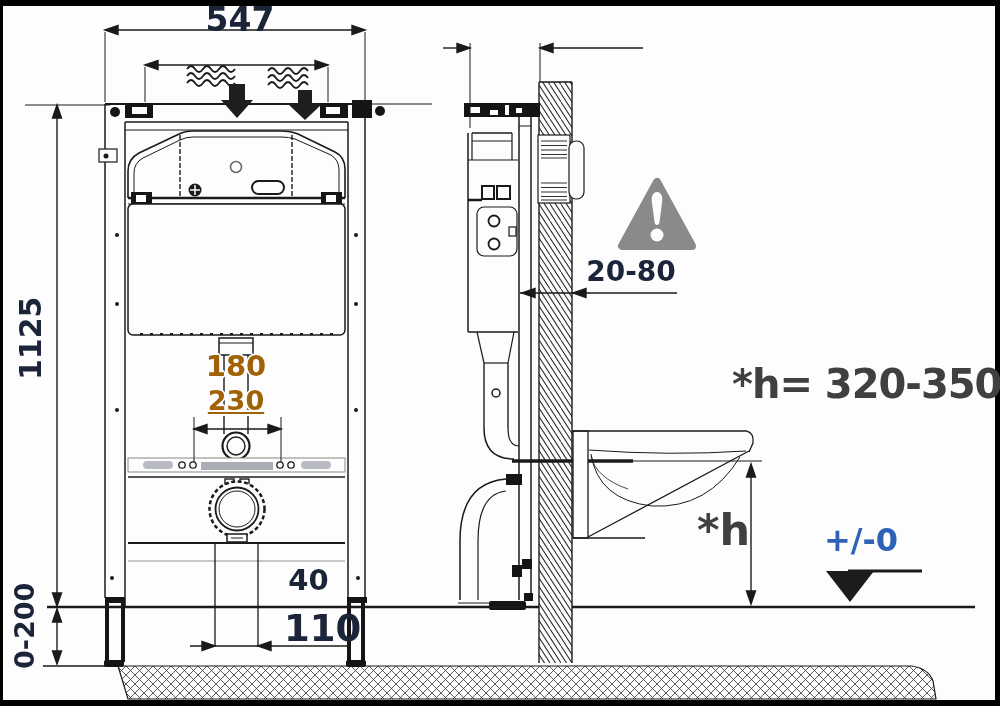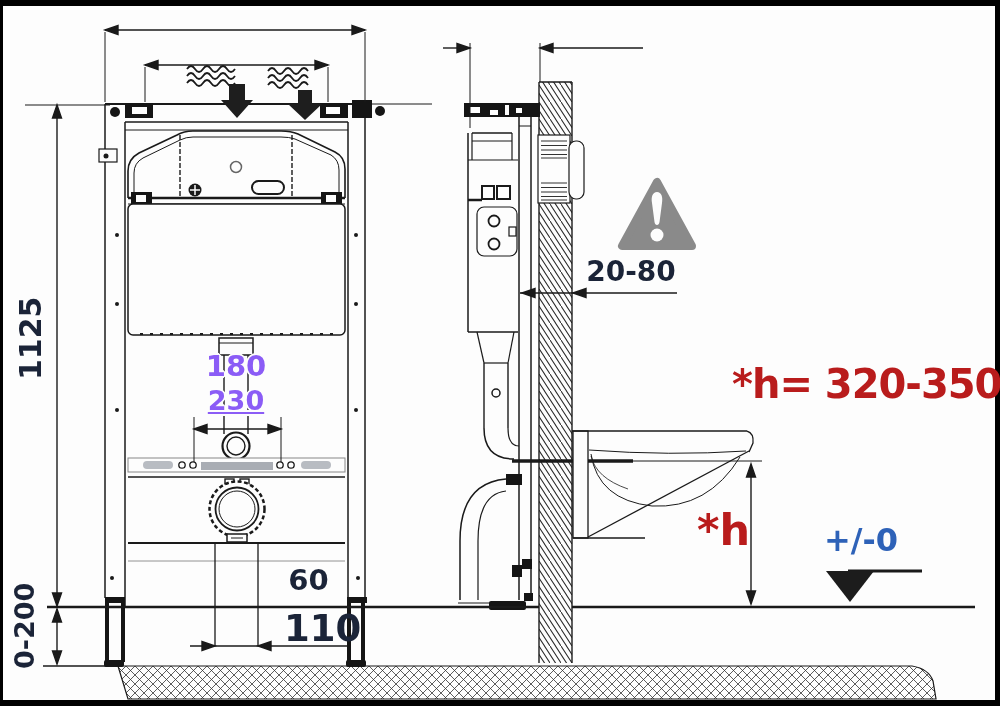--- a/index.html
+++ b/index.html
@@ -9,23 +9,23 @@
   }
   #stage svg{position:absolute;left:0;top:0;}
   .lbl{
     position:absolute;font-weight:bold;line-height:1;white-space:nowrap;
     color:#1b2438;letter-spacing:0;
   }
   .center{text-align:center;}
   .rot{transform:rotate(-90deg);transform-origin:0 0;}
   .halo{text-shadow:2px 0 0 #fdfdfd,-2px 0 0 #fdfdfd,0 2px 0 #fdfdfd,0 -2px 0 #fdfdfd,
         1px 1px 0 #fdfdfd,-1px -1px 0 #fdfdfd,1px -1px 0 #fdfdfd,-1px 1px 0 #fdfdfd;}
-  .gray{color:#8b5cf6;}
+  .gray{color:#a16207;}
   .blue{color:#2e62b8;}
-  .big{color:#b91c1c;}
+  .big{color:#404040;}
 </style>
 </head>
 <body>
 
 <div id="stage">
 
 <svg width="1000" height="706" viewBox="0 0 1000 706">
   <defs>
     <pattern id="wallHatch" patternUnits="userSpaceOnUse" width="11" height="17">
       <path d="M-2,-3 L13,20 M-7.5,-3 L7.5,20 M3.5,-3 L18.5,20" stroke="#2a2a2a" stroke-width="1.1" fill="none"></path>
@@ -297,24 +297,25 @@
   </g>
 
   <g fill="#000">
     <rect x="0" y="0" width="1000" height="6"></rect>
     <rect x="0" y="700" width="1000" height="6"></rect>
     <rect x="0" y="0" width="3" height="706"></rect>
     <rect x="995" y="0" width="5" height="706"></rect>
   </g>
 </svg>
 
+<div class="lbl center" style="left:195px;top:3px;width:90px;font-size:33px;">547</div>
 <div class="lbl rot" style="left:16px;top:380px;font-size:30px;">1125</div>
 <div class="lbl center gray halo" style="left:205px;top:352px;width:62px;font-size:29px;">180</div>
 <div class="lbl center gray halo" style="left:203px;top:387px;width:66px;font-size:27px;text-decoration:underline;">230</div>
-<div class="lbl center" style="left:281px;top:566px;width:55px;font-size:29px;">60</div>
+<div class="lbl center" style="left:281px;top:566px;width:55px;font-size:29px;">40</div>
 <div class="lbl center" style="left:284px;top:610px;width:68px;font-size:37px;">110</div>
 <div class="lbl rot" style="left:11px;top:669px;font-size:27px;">0-200</div>
 <div class="lbl center halo" style="left:576px;top:258px;width:110px;font-size:28px;">20-80</div>
 <div class="lbl big" style="left:732px;top:364px;font-size:40px;letter-spacing:-1px;">*h= 320-350</div>
 <div class="lbl big" style="left:697px;top:509px;font-size:43px;">*h</div>
 <div class="lbl blue" style="left:824px;top:524px;font-size:32px;">+/-0</div>
 
 </div>
 
 </body></html>

